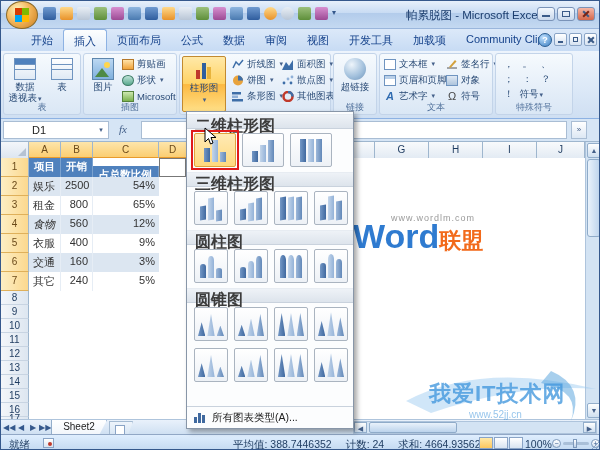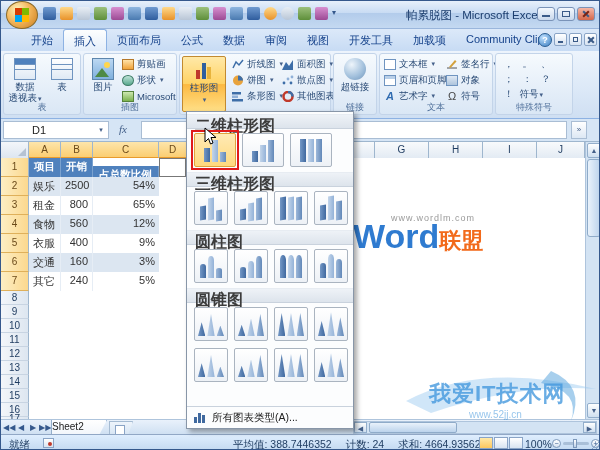--- a/index.html
+++ b/index.html
@@ -105,21 +105,21 @@
 .tile.tsel{background:linear-gradient(#ffeab5,#ffd97e);border-color:#e0a23c}
 .redbox{position:absolute;left:-4px;top:-4px;right:-4px;bottom:-4px;border:2px solid #e01b1b;z-index:5}
 .cur{position:absolute;left:9px;top:-7px;z-index:6}
 #ddfooter{margin-top:auto;border-top:1px solid #c9d2dd;height:22px;display:flex;align-items:center;gap:6px;padding-left:7px;font-size:10.5px;color:#222;background:#fcfdfe}
 #ddfooter .fico{width:12px;height:11px;display:flex;align-items:flex-end;gap:1px}
 #ddfooter .fico b{width:3px;background:#40699f;display:block}
 #ddfooter .fico b:nth-child(1){height:6px}#ddfooter .fico b:nth-child(2){height:10px}#ddfooter .fico b:nth-child(3){height:8px}
 
 #sheettabs{position:absolute;left:0;top:418px;width:600px;height:15px;background:linear-gradient(#e9f1fb,#cfe0f2);border-top:1px solid #aec4dc}
 .nav{position:absolute;top:1px;width:12px;height:13px;font-size:8px;color:#35588c;text-align:center;line-height:13px}
-#tabsheet2{position:absolute;left:50px;top:0;width:56px;height:15px;background:linear-gradient(#ffffff,#f2f6fb);border:1px solid #93aecb;border-top:none;clip-path:polygon(0 0,100% 0,86% 100%,0 100%);font-size:10px;color:#222;text-align:left;line-height:14px}
+#tabsheet2{position:absolute;left:50px;top:0;width:56px;height:15px;background:linear-gradient(#ffffff,#f2f6fb);border:1px solid #93aecb;border-top:none;clip-path:polygon(0 0,100% 0,86% 100%,0 100%);font-size:10px;color:#222;text-align:center;line-height:14px}
 #tabinsert{position:absolute;left:108px;top:1px;width:24px;height:14px;background:linear-gradient(#eef4fb,#d8e6f4);clip-path:polygon(0 0,100% 0,80% 100%,0 100%);border:1px solid #a5bbd2}
 #tabinsert::after{content:"";position:absolute;left:5px;top:3px;width:8px;height:8px;background:#fff;border:1px solid #8aa4c6}
 #hscroll{position:absolute;left:352px;top:1px;width:244px;height:13px;background:#d3e3f3;border:1px solid #aec4dc}
 .harrow{position:absolute;top:0px;width:13px;height:11px;background:linear-gradient(#fdfefe,#cfdff0);border:1px solid #93aecb;font-size:7px;color:#44608a;text-align:center;line-height:11px}
 #hthumb{position:absolute;left:15px;top:0px;width:88px;height:11px;background:linear-gradient(#e9f2fb,#bcd3ec);border:1px solid #8fabc9;border-radius:2px}
 
 #statusbar{position:absolute;left:0;top:433px;width:600px;height:17px;background:linear-gradient(#dfeefe,#c2d8f0);border-top:1px solid #91a7c5;font-size:10.5px;color:#1d3a5f}
 #statusmode{position:absolute;left:8px;top:3px}
 #recicon{position:absolute;left:42px;top:3px;width:11px;height:10px;background:linear-gradient(#fff,#d8e4f1);border:1px solid #8aa4c6}
 #recicon::after{content:"";position:absolute;right:1px;bottom:1px;width:4px;height:4px;border-radius:50%;background:#c0392b}
@@ -409,21 +409,21 @@
     <div class="cell plain" style="left: 158px; width: 27px; top: 0px; height: 19px; border: 1px solid rgb(119, 119, 119);"></div>
     <div class="rowhdr rh-sel" style="top: 19px; height: 19px; line-height: 18px;">2</div>
     <div class="cell band txt bord" style="left: 28px; width: 32px; top: 19px; height: 19px;">娱乐</div>
     <div class="cell band num bord" style="left: 60px; width: 32px; top: 19px; height: 19px;">2500</div>
     <div class="cell band num" style="left: 92px; width: 66px; top: 19px; height: 19px;">54%</div>
     <div class="rowhdr rh-sel" style="top: 38px; height: 19px; line-height: 18px;">3</div>
     <div class="cell plain txt bord" style="left: 28px; width: 32px; top: 38px; height: 19px;">租金</div>
     <div class="cell plain num bord" style="left: 60px; width: 32px; top: 38px; height: 19px;">800</div>
     <div class="cell plain num" style="left: 92px; width: 66px; top: 38px; height: 19px;">65%</div>
     <div class="rowhdr rh-sel" style="top: 57px; height: 19px; line-height: 18px;">4</div>
-    <div class="cell band txt bord" style="left: 28px; width: 32px; top: 57px; height: 35px;">食物</div>
+    <div class="cell band txt bord" style="left: 28px; width: 32px; top: 57px; height: 35px; font-style: italic;">食物</div>
     <div class="cell band num bord" style="left: 60px; width: 32px; top: 57px; height: 19px;">560</div>
     <div class="cell band num" style="left: 92px; width: 66px; top: 57px; height: 19px;">12%</div>
     <div class="rowhdr rh-sel" style="top: 76px; height: 19px; line-height: 18px;">5</div>
     <div class="cell plain txt bord" style="left: 28px; width: 32px; top: 76px; height: 19px;">衣服</div>
     <div class="cell plain num bord" style="left: 60px; width: 32px; top: 76px; height: 19px;">400</div>
     <div class="cell plain num" style="left: 92px; width: 66px; top: 76px; height: 19px;">9%</div>
     <div class="rowhdr rh-sel" style="top: 95px; height: 19px; line-height: 18px;">6</div>
     <div class="cell band txt bord" style="left: 28px; width: 32px; top: 95px; height: 19px;">交通</div>
     <div class="cell band num bord" style="left: 60px; width: 32px; top: 95px; height: 19px;">160</div>
     <div class="cell band num" style="left: 92px; width: 66px; top: 95px; height: 19px;">3%</div>

